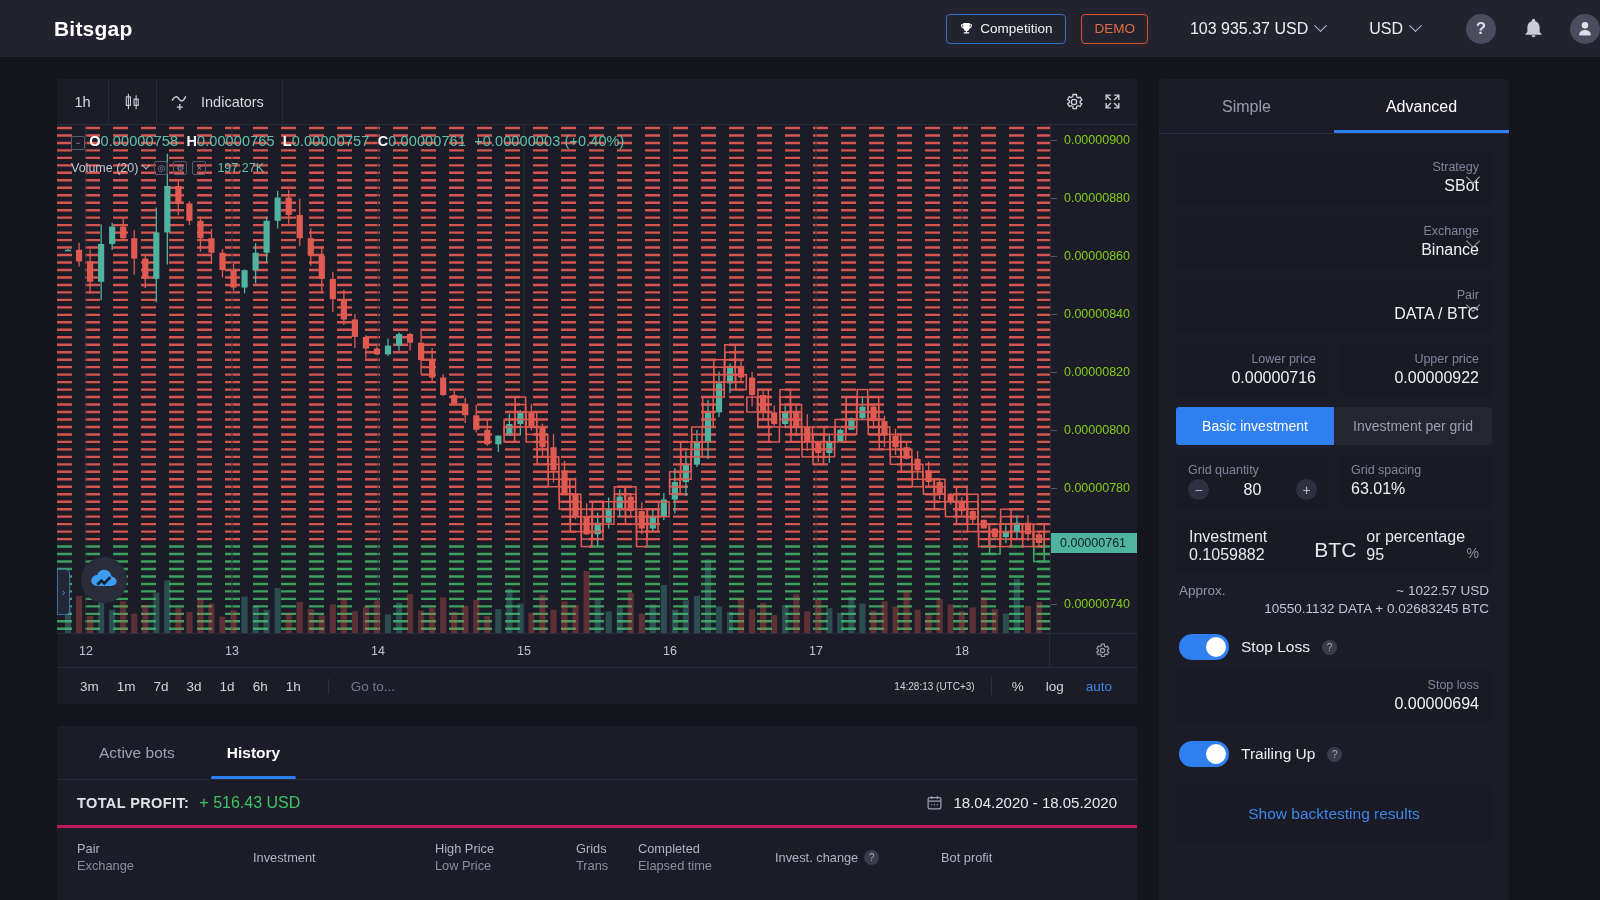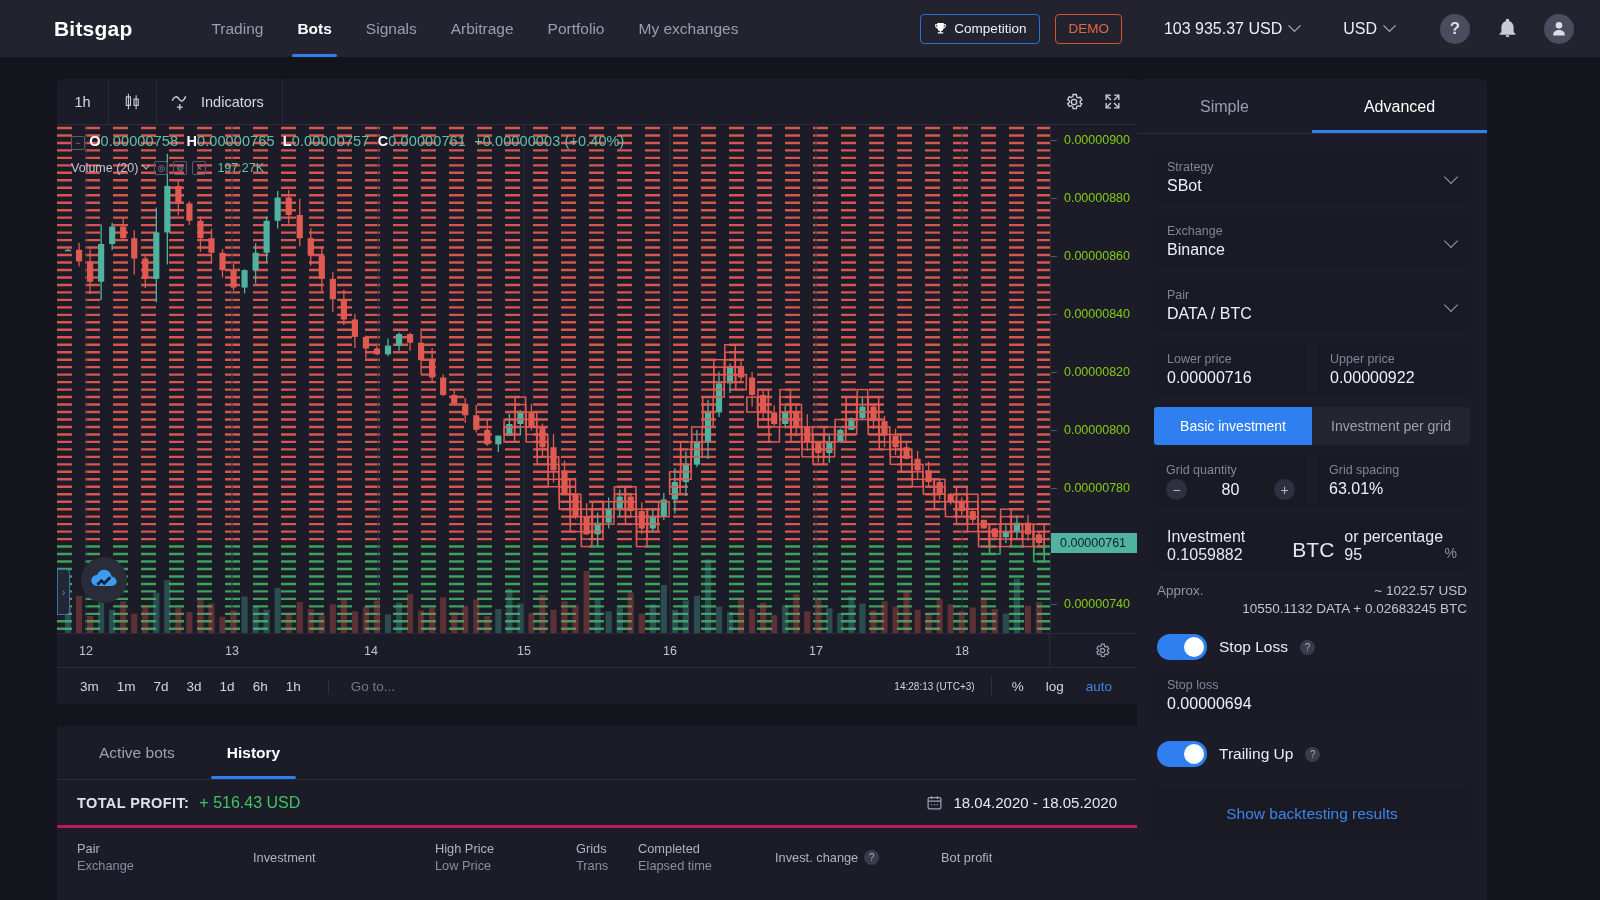--- a/index.html
+++ b/index.html
@@ -28,21 +28,21 @@
     padding: 0 17px; height: 57px; line-height: 57px;
     position: relative; cursor: pointer;
   }
   .navlink.active { color: #ffffff; font-weight: 600; }
   .navlink.active::after {
     content:""; position:absolute; left:12px; right:12px; bottom:0;
     height:3px; background:#2f7ff0; border-radius:2px;
   }
   #navright {
     position: absolute; right: 0; top: 0; height: 57px;
-    display: flex; align-items: center; padding-right: 26px;
+    display: flex; align-items: center; 
   }
   #competition-btn {
     border: 1px solid #2f6fd0; border-radius: 4px;
     height: 30px; display: flex; align-items: center; gap: 7px;
     padding: 0 13px; font-size: 13.5px; color: #f0f1f6;
     cursor: pointer; background: transparent;
   }
   #demo-btn {
     border: 1px solid #d9512c; border-radius: 4px;
     height: 30px; display: flex; align-items: center;
@@ -60,21 +60,21 @@
   .circ-icon {
     width: 30px; height: 30px; border-radius: 50%;
     display: flex; align-items: center; justify-content: center;
     cursor: pointer;
   }
   #help-icon { background: #4b4d5e; margin-left: 46px; color:#dcdee8; font-size:17px; font-weight:bold;}
   #bell-icon { margin-left: 22px; color:#c9cbd8; }
   #avatar-icon { background: #4b4d5e; margin-left: 22px; color:#dcdee8; }
 
   
-  #page { display: flex; padding: 22px 30px 0 57px; height: 843px; }
+  #page { display: flex; padding: 22px 30px 0 57px; gap: 22px; height: 843px; }
   #leftcol { width: 1080px; }
   #rightcol { width: 350px; }
 
   
   #chartcard { background: #1b1c27; border-radius: 3px; width: 1080px; height: 625px; position: relative; }
   #charttoolbar {
     height: 46px; display: flex; align-items: stretch;
     border-bottom: 1px solid #2a2b38;
   }
   .tb-item {
@@ -175,21 +175,21 @@
     flex: 1; text-align: center; line-height: 55px; font-size: 16px;
     color: #9b9db0; position: relative; cursor: pointer;
   }
   .stab.active { color: #ffffff; }
   .stab.active::after {
     content:""; position:absolute; left:0; right:0; bottom:0; height:3px; background:#2f7ff0;
   }
   #sideform { padding: 17px 17px 0 17px; }
   .field {
     background: #191a24; border-radius: 3px; padding: 9px 13px 10px 13px;
-    position: relative; margin-bottom: 10px;
+    position: relative; margin-bottom: 10px; text-align: right;
   }
   .field .flabel { font-size: 12.5px; color: #82849a; margin-bottom: 3px; }
   .field .fvalue { font-size: 16px; color: #f0f1f7; }
   .fchev {
     position:absolute; right: 14px; top: 21px;
     width:10px; height:10px; border-right:1.8px solid #9c9eb0; border-bottom:1.8px solid #9c9eb0;
     transform: rotate(45deg);
   }
   .row2 { display: flex; gap: 10px; margin-bottom: 10px; }
   .row2 .field { flex: 1; margin-bottom: 0; }
@@ -237,28 +237,20 @@
     margin-top: 18px; background:#191a24; border-radius:3px; height: 58px;
     display:flex; align-items:center; justify-content:center;
     color:#3d86e8; font-size:15.5px; cursor:pointer;
   }
 </style>
 </head>
 <body>
 
 <div id="topnav">
   <div id="brand">Bitsgap</div>
-  <div id="navlinks">
-    <div class="navlink">Trading</div>
-    <div class="navlink active">Bots</div>
-    <div class="navlink">Signals</div>
-    <div class="navlink">Arbitrage</div>
-    <div class="navlink">Portfolio</div>
-    <div class="navlink">My exchanges</div>
-  </div>
   <div id="navright">
     <div id="competition-btn">
       <svg width="13" height="13" viewBox="0 0 24 24">
         <path fill="#ffffff" d="M18 4V2H6v2H2v3a5 5 0 0 0 4.3 4.95A6 6 0 0 0 11 16.9V19H7v2h10v-2h-4v-2.1a6 6 0 0 0 4.7-4.95A5 5 0 0 0 22 7V4zM4 7V6h2v3.8A3 3 0 0 1 4 7m16 0a3 3 0 0 1-2 2.8V6h2z"></path>
       </svg>
       <span>Competition</span>
     </div>
     <div id="demo-btn">DEMO</div>
     <div class="navval" id="balance">
       <span>103 935.37 USD</span>
@@ -861,21 +853,21 @@
 
       <div id="timeaxis">
         <div id="axisdiv"></div>
         <div id="timeaxis-gear">
           <svg width="17" height="17" viewBox="0 0 24 24">
             <path fill="none" stroke="#9a9cae" stroke-width="1.7" d="M12 15a3 3 0 1 0 0-6 3 3 0 0 0 0 6M19 13a7 7 0 0 0 0-2l2-1.5-2-3.4-2.3 1a7 7 0 0 0-1.7-1L14.6 3h-4l-.4 2.6a7 7 0 0 0-1.8 1l-2.3-1-2 3.4L6 11a7 7 0 0 0 0 2l-2 1.5 2 3.4 2.3-1c.5.4 1.1.8 1.8 1l.4 2.6h4l.4-2.6c.6-.2 1.2-.6 1.7-1l2.3 1 2-3.4z"></path>
           </svg>
         </div>
       <div class="t-tick" style="left: 29px;">12</div>
           <div class="t-tick" style="left: 175px;">13</div>
-          <div class="t-tick" style="left: 314px;">14</div>
+          <div class="t-tick" style="left: 321px;">14</div>
           <div class="t-tick" style="left: 467px;">15</div>
           <div class="t-tick" style="left: 613px;">16</div>
           <div class="t-tick" style="left: 759px;">17</div>
           <div class="t-tick" style="left: 905px;">18</div>
         </div>
 
       <div id="chartbottom">
         <span class="tf">3m</span>
         <span class="tf">1m</span>
         <span class="tf">7d</span>

